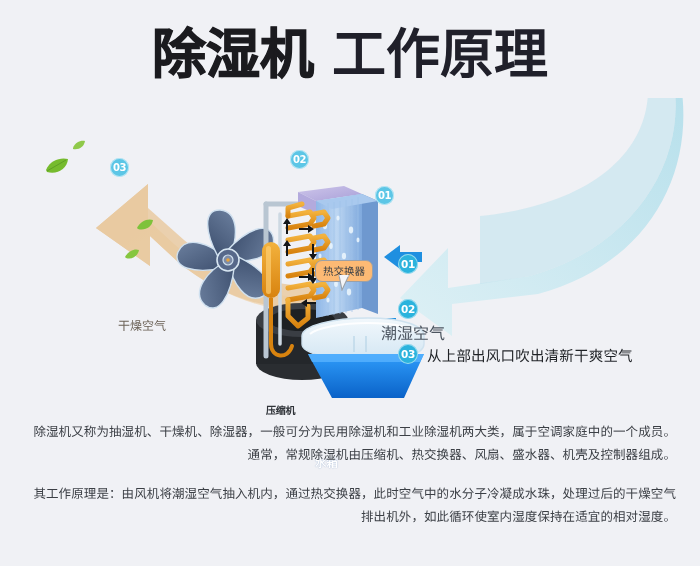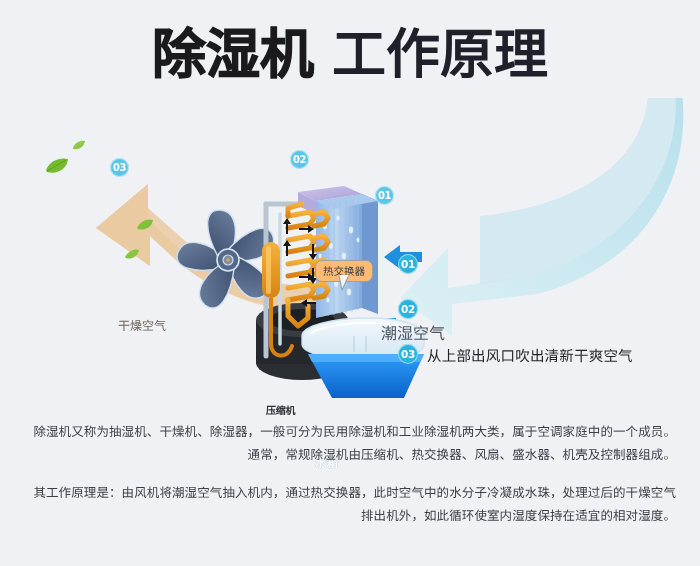--- a/index.html
+++ b/index.html
@@ -128,21 +128,21 @@
   .copy{position:absolute;left:28px;top:420px;width:648px;}
   .para{
     font-size:12.5px;
     line-height:23px;
     color:#3b3f45;
     letter-spacing:0.1px;
     margin:0 0 16px 0;
     white-space:pre-line;
     text-align:right;
   }
-  .para:last-child{margin-bottom:8px;font-family:Liberation Serif, serif;}
+  .para:last-child{margin-bottom:8px;}
 </style>
 </head>
 <body>
 
 <div class="page">
 
   <div class="title-wrap">
     <span class="title-a">除湿机</span><span class="title-b">工作原理</span>
   </div>
 

